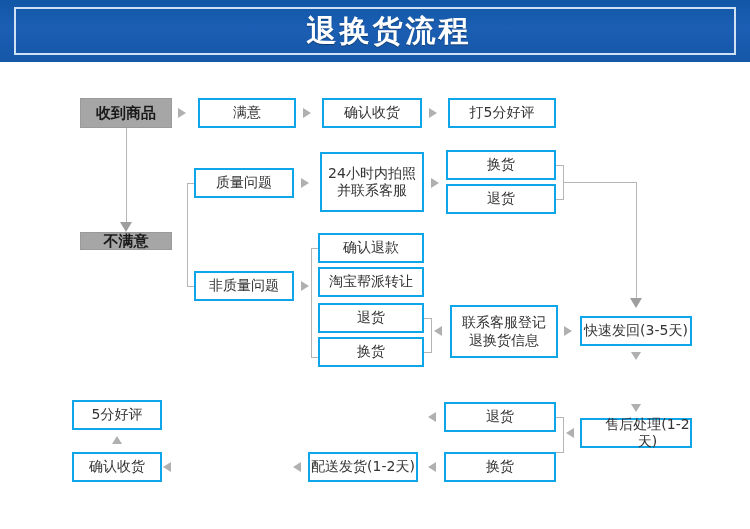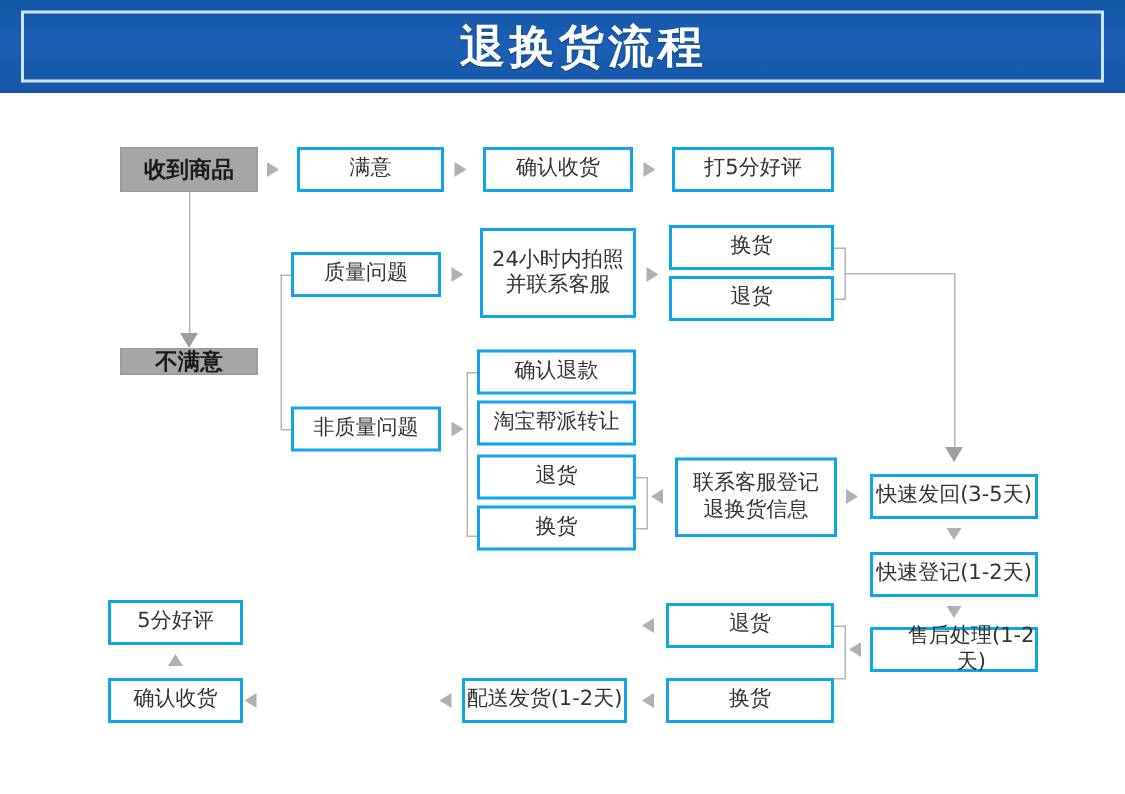--- a/index.html
+++ b/index.html
@@ -187,21 +187,20 @@
 
   <div class="box" style="left:450px; top:305px; width:108px; height:53px;">联系客服登记
 退换货信息</div>
 
   <div class="tri right" style="left:564px; top:326px;"></div>
 
   <div class="box" style="left:580px; top:316px; width:112px; height:30px;">快速发回(3-5天)</div>
 
   <div class="tri down" style="left:631px; top:352px;"></div>
 
-  <div class="box" style="left:580px; top:368px; width:112px; height:30px;">快速登记(1-2天)</div>
 
   <div class="tri down" style="left:631px; top:404px;"></div>
 
   <div class="box" style="left:580px; top:418px; width:112px; height:30px;padding-left:23px;">售后处理(1-2天)</div>
 
   <div class="tri left" style="left:566px; top:428px;"></div>
   <div class="vline" style="left:563px; top:417px; height:35px;"></div>
   <div class="hline" style="left:556px; top:417px; width:8px;"></div>
   <div class="hline" style="left:556px; top:452px; width:8px;"></div>
 

